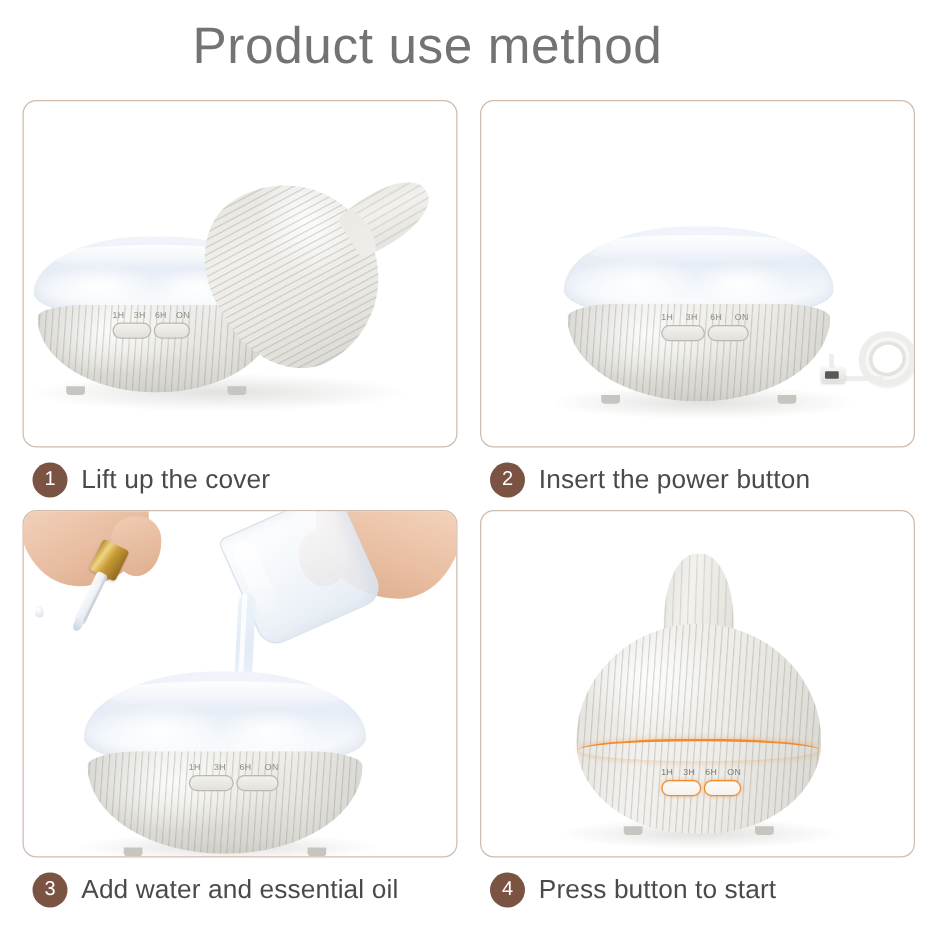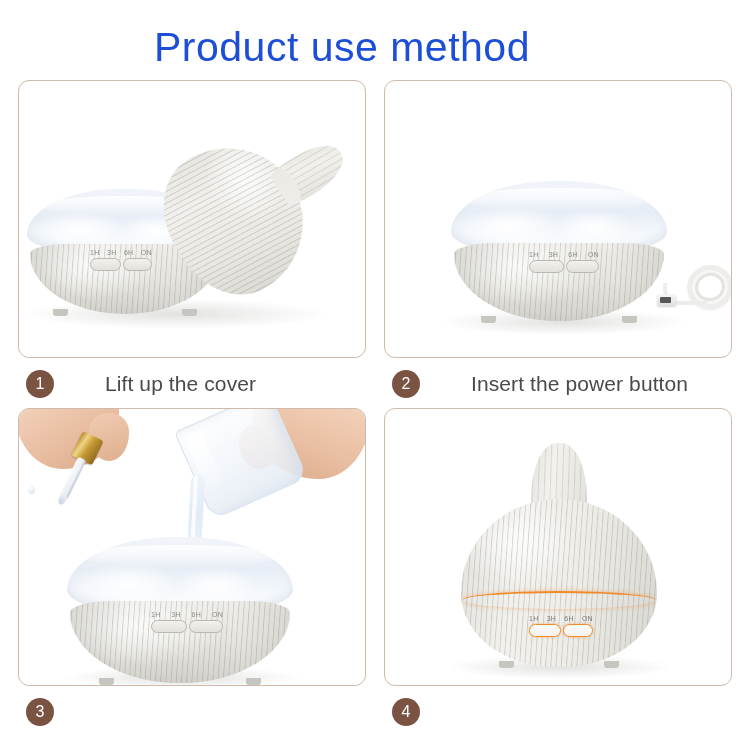--- a/index.html
+++ b/index.html
@@ -11,25 +11,25 @@
   }
   #page {
     position: relative;
     width: 750px; height: 750px;
     background: #ffffff;
   }
 
   
   #title {
     position: absolute;
-    top: 19px; left: 0; width: 684px;
+    top: 8px; left: 0; width: 684px;
     text-align: center;
     font-size: 41px;
     letter-spacing: 0.5px;
-    color: #1d4ed8;
+    color: #737373;
     font-weight: 400;
     line-height: 56px;
   }
 
   
   #grid {
     position: absolute;
     top: 80px; left: 18px;
     width: 714px; height: 655px;
     display: grid;
@@ -69,21 +69,20 @@
     justify-content: center;
     flex: 0 0 auto;
     line-height: 1;
     padding-bottom: 1px;
   }
   .caption-text {
     font-size: 21px;
     color: #4a4a4a;
     white-space: nowrap;
     letter-spacing: 0.1px;
-    margin-left: 40px;
   }
 
   
 
   
   .grain {
     position: absolute; inset: 0;
     background-image: repeating-linear-gradient(
       94deg,
       rgba(150,148,143,0.00) 0px,
@@ -517,20 +516,21 @@
               <div class="b1"></div>
               <div class="b2"></div>
             </div>
           </div>
         </div>
 
       </div>
 
       <div class="caption">
         <div class="badge">3</div>
+        <div class="caption-text">Add water and essential oil</div>
       </div>
     </div>
 
     <div class="cell">
       <div class="panel">
 
         <div class="shadow-ellipse" style="left:64px; top:246px; width:222px; height:24px;"></div>
 
         <div id="p4-diffuser">
           <div class="neck">
@@ -553,17 +553,18 @@
               <div class="b1"></div>
               <div class="b2"></div>
             </div>
           </div>
         </div>
 
       </div>
 
       <div class="caption">
         <div class="badge">4</div>
+        <div class="caption-text">Press button to start</div>
       </div>
     </div>
 
   </div>
 </div>
 
 </body></html>

